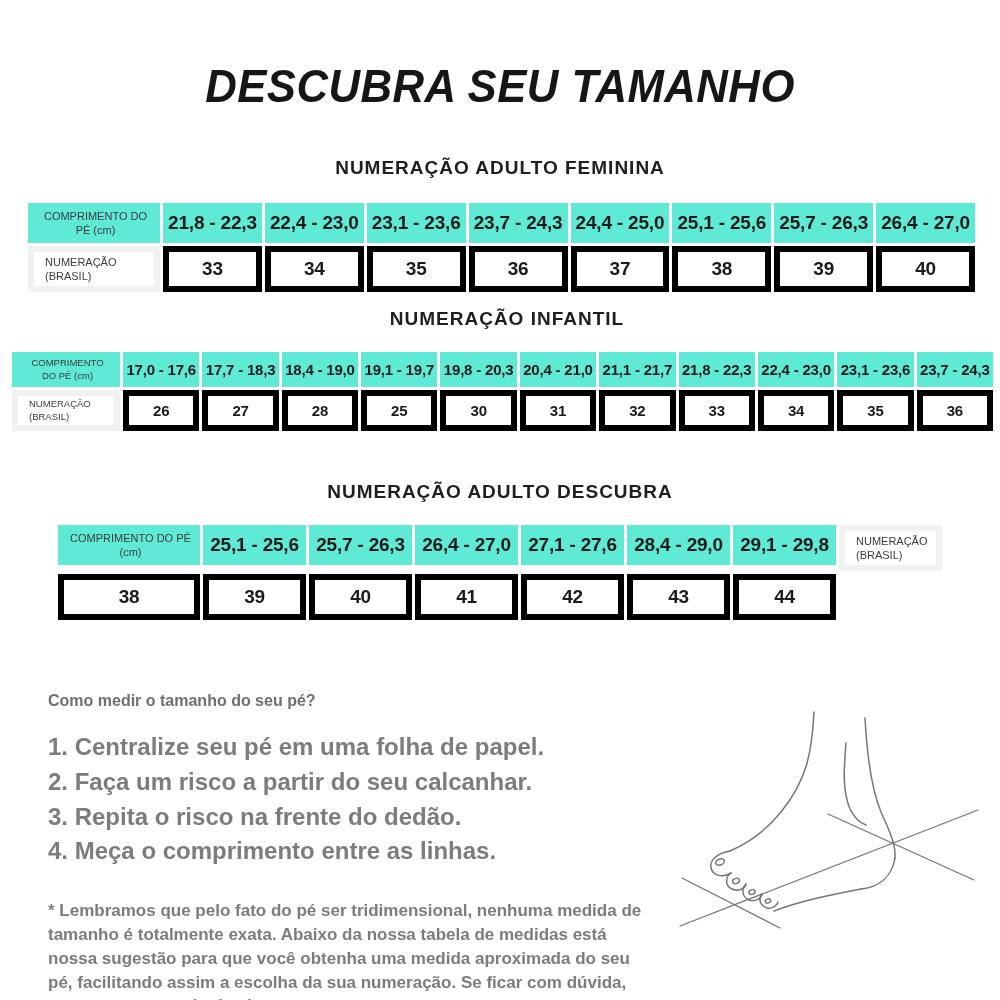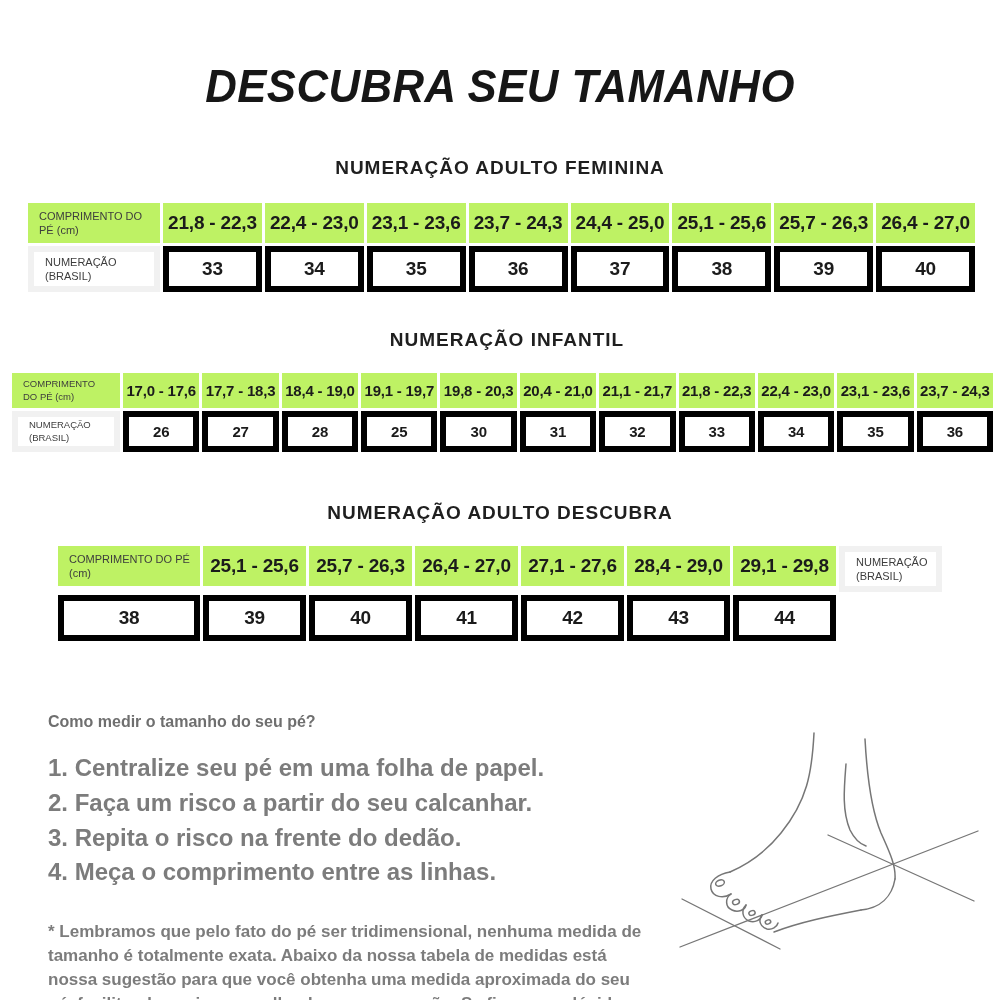--- a/index.html
+++ b/index.html
@@ -14,31 +14,31 @@
     margin:8px;padding-top:50px;text-align:center;
     font-size:47px;font-weight:bold;letter-spacing:0.5px;color:#161616;font-style:italic;
   }
   .main-title .squeeze{display:inline-block;transform:scaleX(0.93);transform-origin:center;}
 
   .section-heading{
     margin:0;text-align:center;font-weight:bold;color:#1f1f1f;
     font-size:19px;letter-spacing:1px;
   }
   .sh-1{margin-top:44px;}
-  .sh-2{margin-top:37px;padding-left:14px;}
+  .sh-2{margin-top:16px;padding-left:14px;}
   .sh-3{margin-top:50px;}
 
   .sz-table{display:grid;column-gap:3px;row-gap:3px;}
   .sz-table .cell{display:flex;align-items:center;justify-content:center;}
   .sz-table .cell.label{
     justify-content:flex-start;text-align:left;
     padding-left:11px;padding-right:8px;
     color:#3d3d3d;font-weight:normal;line-height:1.3;
   }
-  .sz-table .cell.hdr{background:#bef264;}
+  .sz-table .cell.hdr{background:#5eead4;text-align:center;}
   .sz-table .cell.val{font-weight:bold;color:#1b1b1b;letter-spacing:-0.2px;}
   .sz-table .cell.data{background:#fff;border:6px solid #000000;}
   .sz-table .cell.label.data{border-color:#f1f1f1;}
 
   .t1{margin:24px 0 0 28px;width:947px;grid-template-columns:132px repeat(8,1fr);}
   .t1 .hdr{height:40px;}
   .t1 .data{height:34px;}
   .t1 .val{font-size:19px;}
   .t1 .label{font-size:11px;}
 

